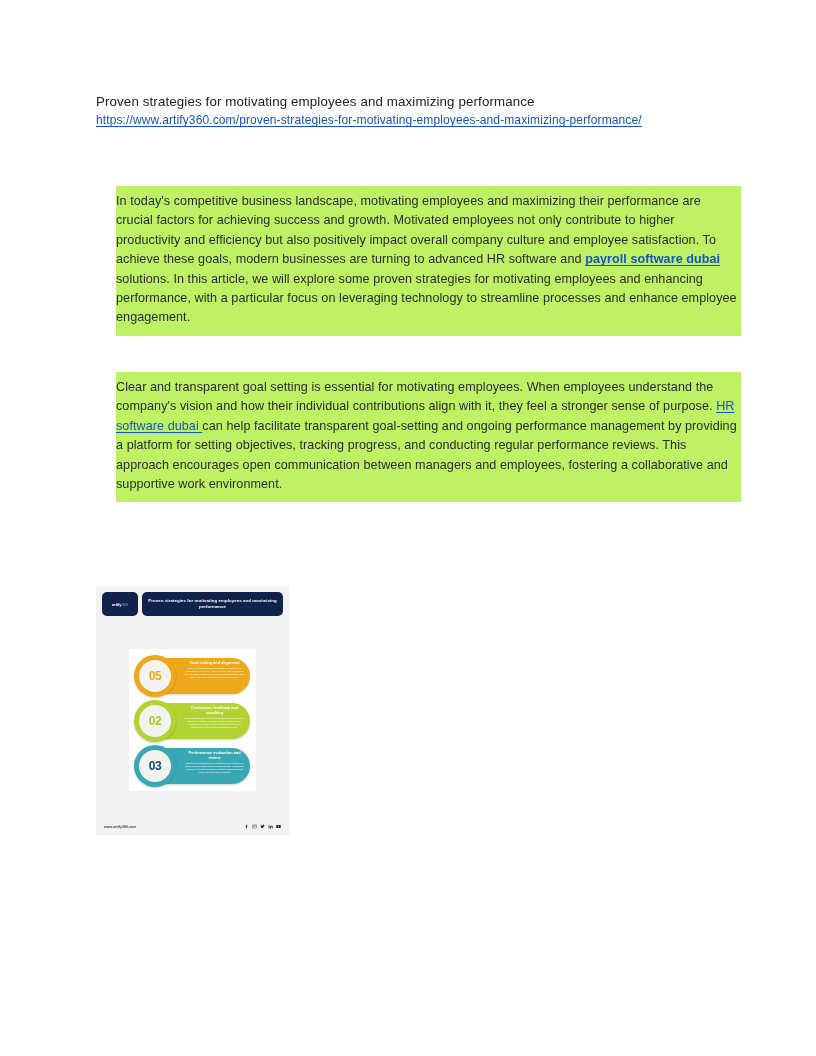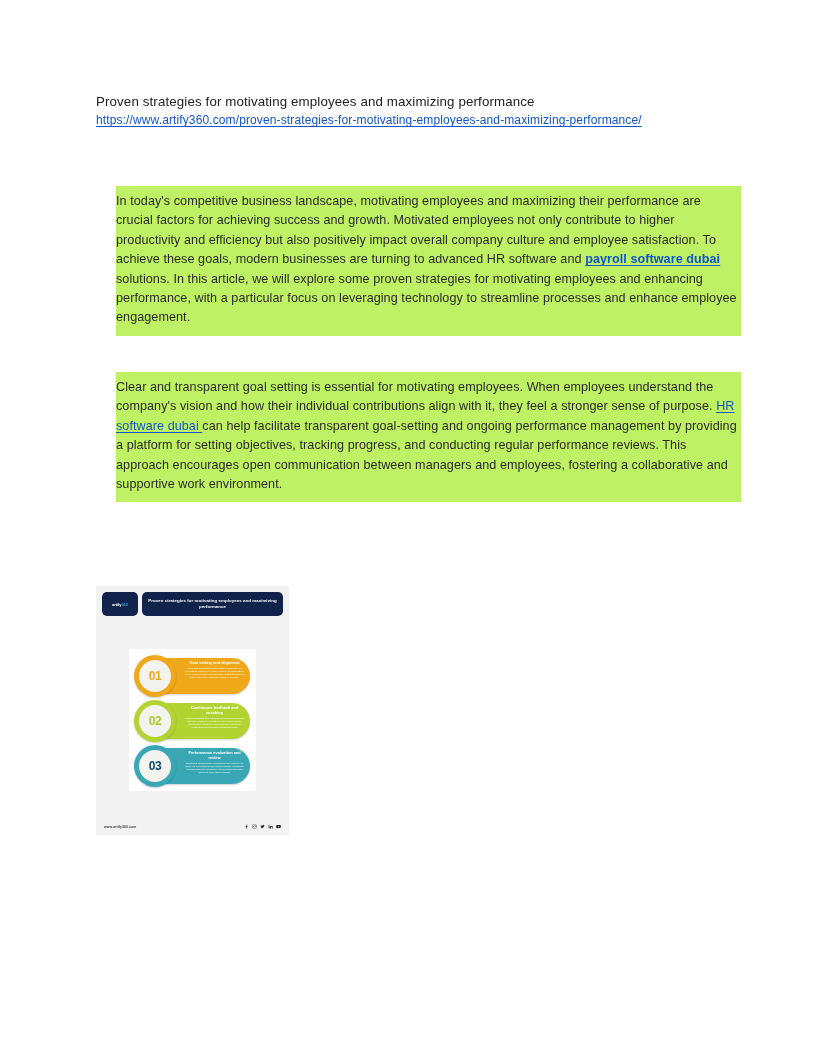--- a/index.html
+++ b/index.html
@@ -265,21 +265,21 @@
 
     <div class="ig-card">
 
       <div class="ig-step step-1">
         <div class="ig-pill">
           <div class="ig-pill-heading">Goal setting and alignment</div>
           <div class="ig-pill-body">Clear and transparent goal setting is essential for motivating employees. When employees understand the company's vision and how their contributions align with it, they feel a stronger sense of purpose.</div>
         </div>
         <div class="ig-badge">
           <div class="ig-badge-inner">
-            <span class="ig-badge-num">01</span>
+            <span class="ig-badge-num">05</span>
           </div>
         </div>
       </div>
 
       <div class="ig-step step-2">
         <div class="ig-pill">
           <div class="ig-pill-heading">Continuous feedback and coaching</div>
           <div class="ig-pill-body">Regular feedback and coaching help employees grow and stay engaged. Managers who provide timely, constructive guidance build trust and encourage continuous improvement across the team.</div>
         </div>
         <div class="ig-badge">

